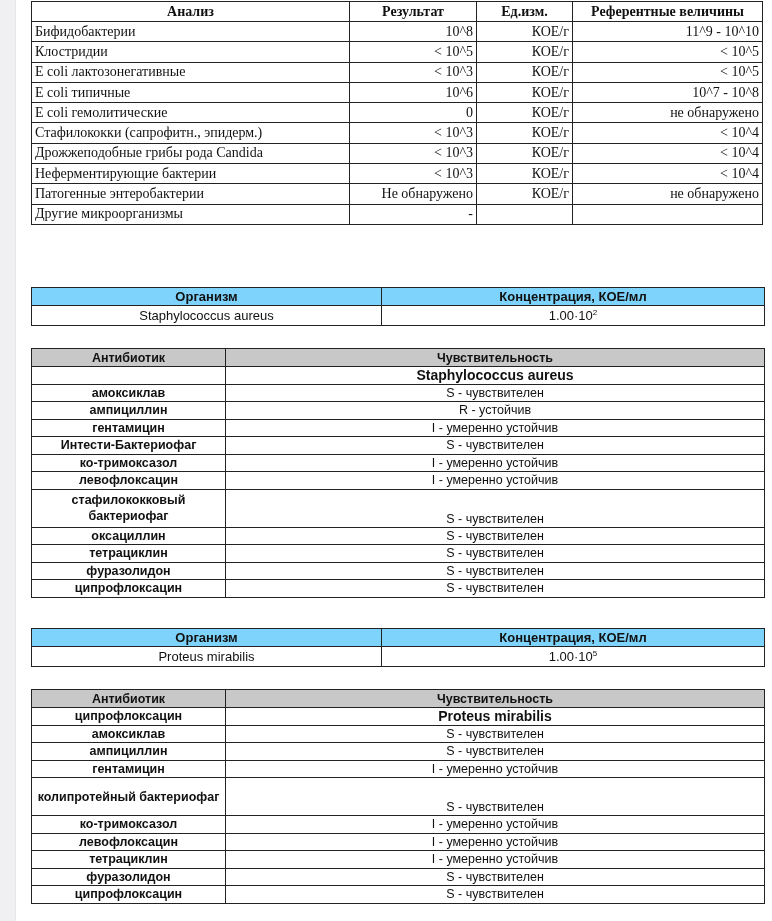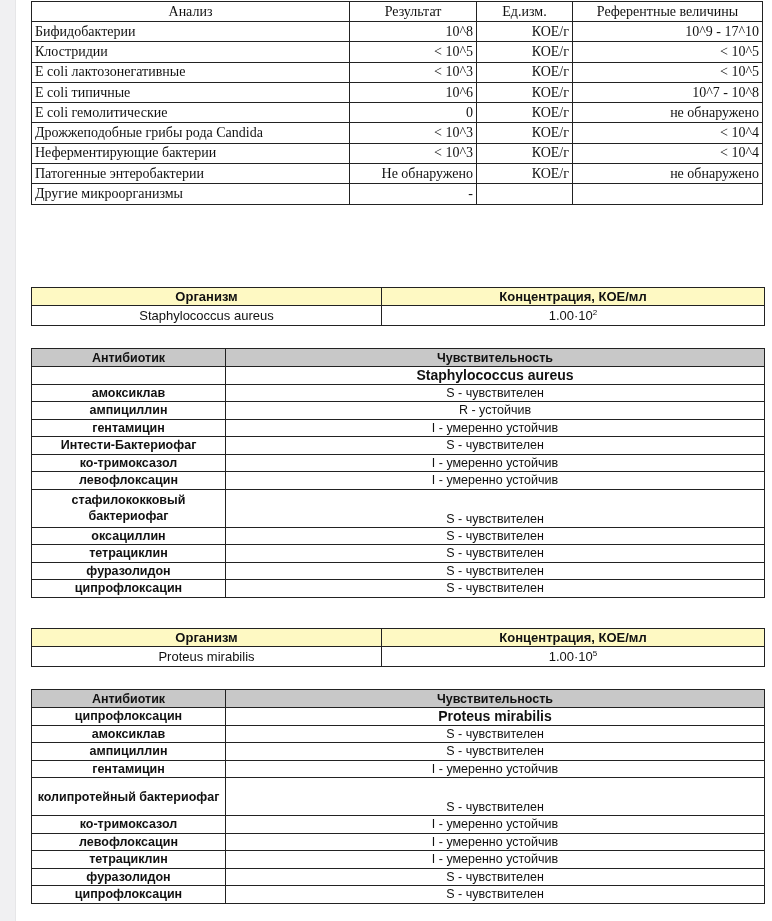--- a/index.html
+++ b/index.html
@@ -7,27 +7,27 @@
     width: 772px; height: 921px; overflow: hidden;
     background: #ffffff; position: relative;
     font-family: "Liberation Sans", sans-serif; color: #111;
   }
   .left-strip { position: absolute; left: 0; top: 0; width: 15px; height: 921px; background: #f0f0f2; border-right: 1px solid #e6e6e8; }
   table { border-collapse: collapse; position: absolute; table-layout: fixed; }
   td, th { border: 1.5px solid #222; padding: 0 3px; overflow: hidden; white-space: nowrap; }
 
   
   #analysis { left: 31px; top: 1px; width: 731px; font-family: "Liberation Serif", serif; font-size: 14px; }
-  #analysis th { font-weight: normal; height: 19px; text-align: center; }
+  #analysis th { font-weight: bold; height: 19px; text-align: center; }
   #analysis td { height: 19.3px; margin-top: 25px; }
   #analysis td.c { text-align: right; }
 
   
   .org { left: 31px; width: 733px; font-size: 13px; }
-  .org th { background: #fef9c3; font-weight: bold; height: 17px; text-align: center; }
+  .org th { background: #7dd3fc; font-weight: bold; height: 17px; text-align: center; }
   .org td { height: 19px; text-align: center; }
   #org1 { top: 287px; }
   #org2 { top: 628px; }
   sup { font-size: 8px; vertical-align: 5px; }
 
   
   .abx { left: 31px; width: 733px; font-size: 12.5px; }
   .abx th { background: #c8c8c8; font-weight: bold; height: 17px; text-align: center; }
   .abx td { height: 16.5px; text-align: center; line-height: 16px; }
   .abx td.name { font-weight: bold; }
@@ -55,21 +55,21 @@
       <th>Результат</th>
       <th>Ед.изм.</th>
       <th>Референтные величины</th>
     </tr>
   </thead>
   <tbody id="analysis-body">
       <tr>
         <td>Бифидобактерии</td>
         <td class="c">10^8</td>
         <td class="c">КОЕ/г</td>
-        <td class="c">10^9 - 17^10</td>
+        <td class="c">11^9 - 10^10</td>
       </tr>
       <tr>
         <td>Клостридии</td>
         <td class="c">&lt; 10^5</td>
         <td class="c">КОЕ/г</td>
         <td class="c">&lt; 10^5</td>
       </tr>
       <tr>
         <td>E coli лактозонегативные</td>
         <td class="c">&lt; 10^3</td>
@@ -80,20 +80,26 @@
         <td>E coli типичные</td>
         <td class="c">10^6</td>
         <td class="c">КОЕ/г</td>
         <td class="c">10^7 - 10^8</td>
       </tr>
       <tr>
         <td>E coli гемолитические</td>
         <td class="c">0</td>
         <td class="c">КОЕ/г</td>
         <td class="c">не обнаружено</td>
+      </tr>
+      <tr>
+        <td>Стафилококки (сапрофитн., эпидерм.)</td>
+        <td class="c">&lt; 10^3</td>
+        <td class="c">КОЕ/г</td>
+        <td class="c">&lt; 10^4</td>
       </tr>
       <tr>
         <td>Дрожжеподобные грибы рода Candida</td>
         <td class="c">&lt; 10^3</td>
         <td class="c">КОЕ/г</td>
         <td class="c">&lt; 10^4</td>
       </tr>
       <tr>
         <td>Неферментирующие бактерии</td>
         <td class="c">&lt; 10^3</td>

